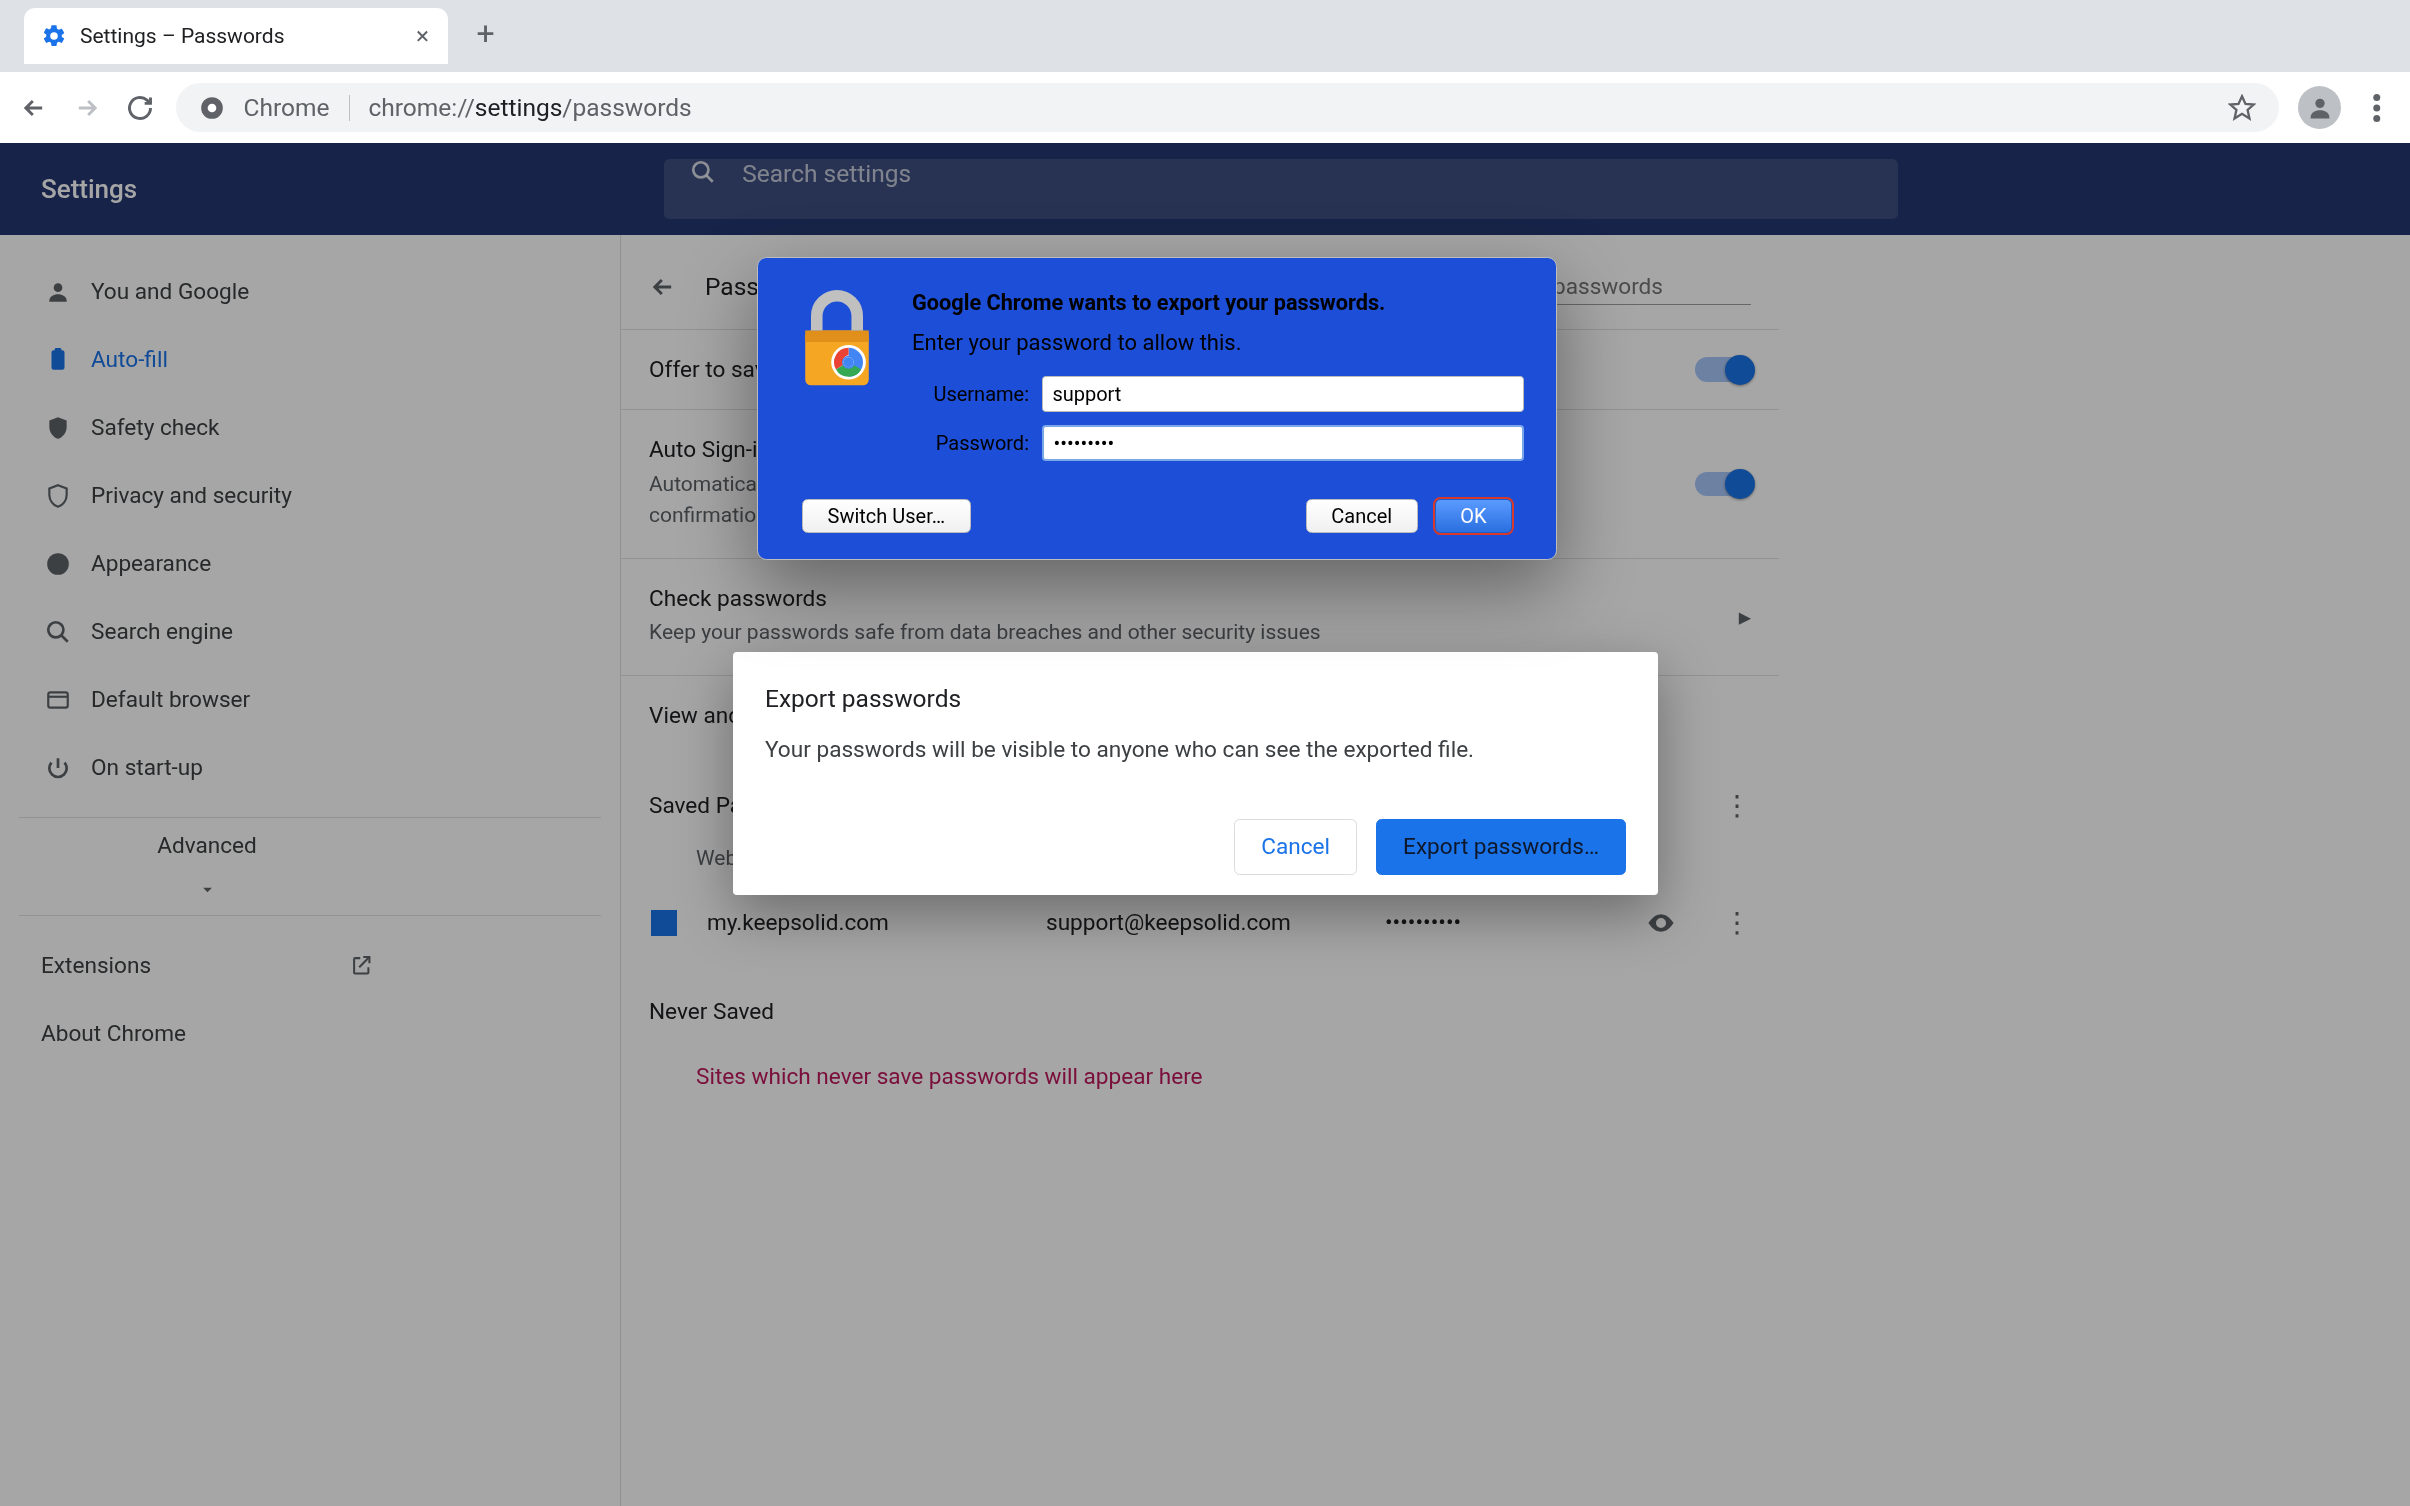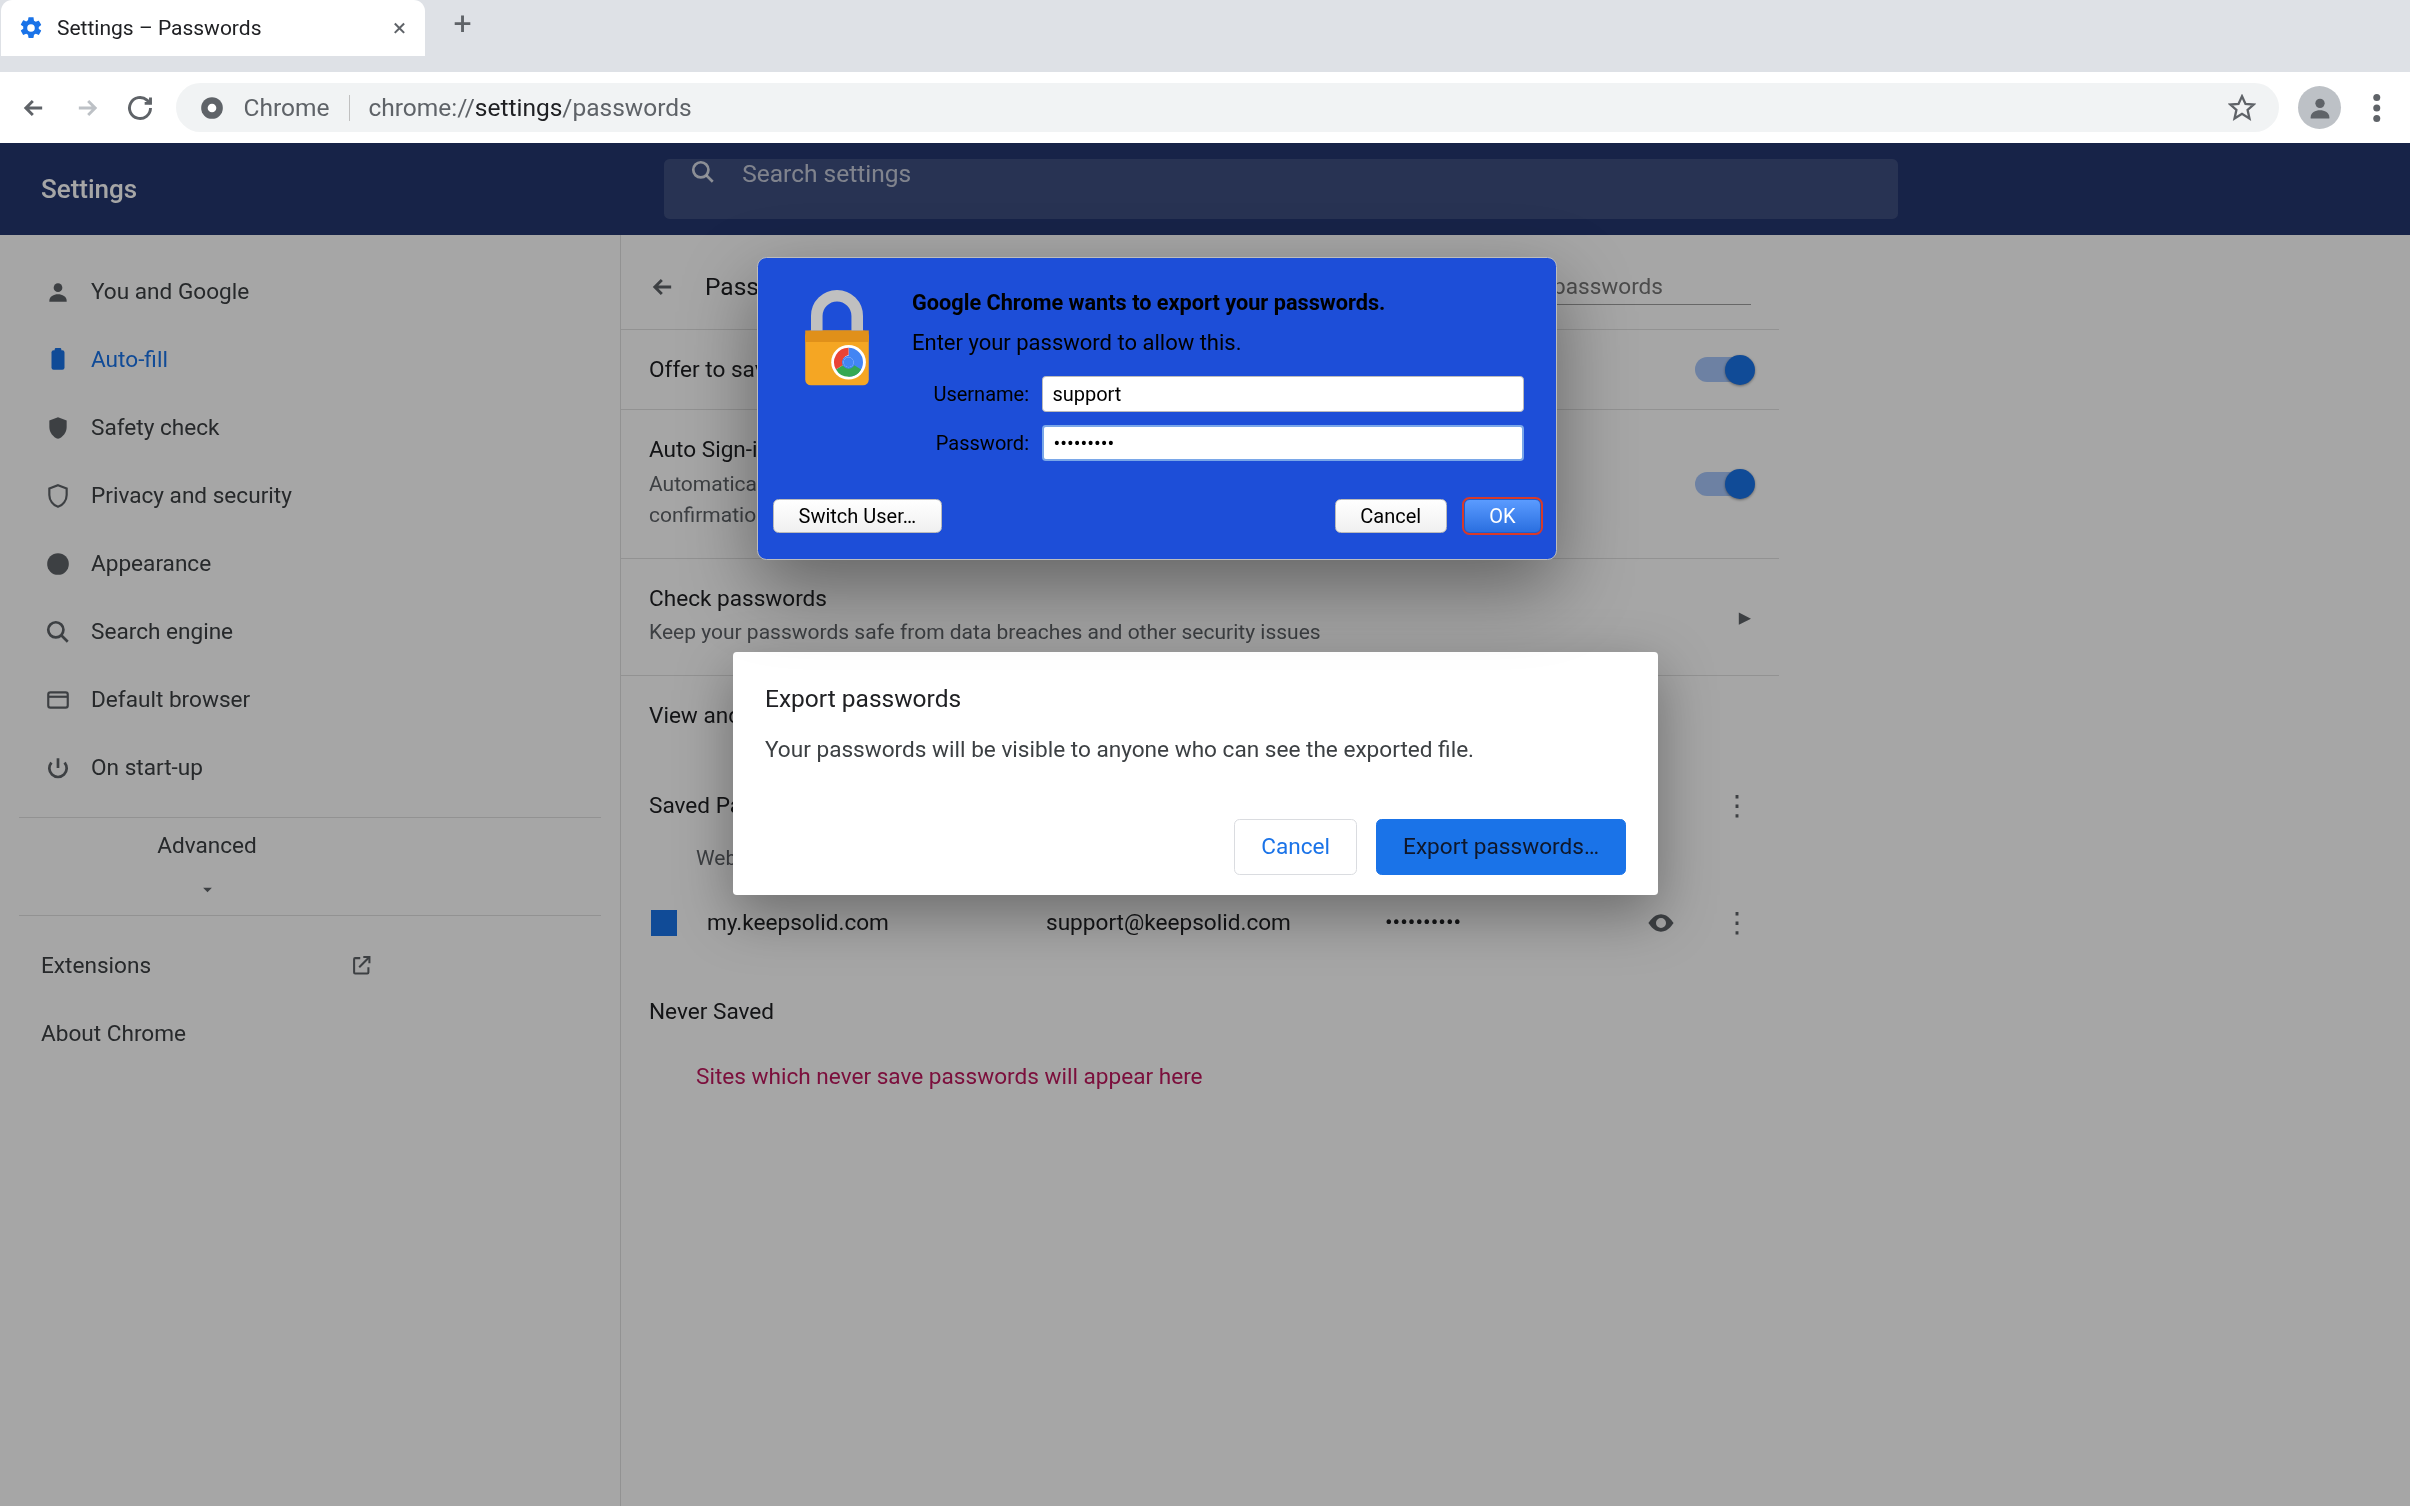--- a/index.html
+++ b/index.html
@@ -1,19 +1,19 @@
 <!DOCTYPE html>
 <html style="font-size:15px"><head>
 <meta charset="utf-8">
 <style>
 * { margin: 0; padding: 0; box-sizing: border-box; font-family: -apple-system, BlinkMacSystemFont, "Segoe UI", Roboto, Arial, sans-serif; }
 body { width: 2411px; height: 1507px; background: #dee1e6; overflow: hidden; position: relative; }
 
 
-.tab-strip { height: 72px; background: #dee1e6; display: flex; align-items: flex-start; padding-left: 1px; }
+.tab-strip { height: 72px; background: #dee1e6; display: flex; align-items: center; padding-left: 24px; }
 .tab { display: flex; align-items: center; background: #fff; height: 56px; border-radius: 11.3px 11.3px 0 0; padding: 0 19px 0 17px; width: 424px; gap: 13px; }
 .tab-favicon { width: 26px; height: 26px; }
 .tab-title { flex: 1; font-size: 21px; color: #202124; white-space: nowrap; overflow: hidden; text-overflow: ellipsis; }
 .tab-close { font-size: 24.5px; color: #5f6368; line-height: 1; cursor: pointer; }
 .new-tab { width: 45px; height: 45px; display: flex; align-items: center; justify-content: center; color: #5f6368; font-size: 32px; margin-left: 15px; margin-bottom: 5.6px; cursor: pointer; }
 
 .toolbar { height: 72px; background: #fff; display: flex; align-items: center; padding: 0 17px; gap: 19px; border-bottom: 0.9px solid #dadce0; }
 .nav-btn { width: 34px; height: 34px; display: flex; align-items: center; justify-content: center; color: #5f6368; cursor: pointer; }
 .nav-btn.disabled { color: #bdc1c6; }
 .omnibox { flex: 1; height: 49px; background: #f1f3f4; border-radius: 24.5px; display: flex; align-items: center; padding: 0 22.6px; gap: 19px; }
@@ -88,21 +88,21 @@
 
 .auth-dialog { position: absolute; left: 757px; top: 257px; width: 800px; background: #1d4ed8; border-radius: 9.4px; box-shadow: 0 28px 75px rgba(0,0,0,0.4); border: 0.9px solid #bdbdbd; }
 .auth-body { display: flex; padding: 32px 32px 7.5px; gap: 28px; }
 .auth-icon { width: 94px; flex-shrink: 0; }
 .auth-content { flex: 1; }
 .auth-title { font-size: 21.7px; font-weight: 700; color: #000; margin-bottom: 15px; }
 .auth-sub { font-size: 22px; color: #000; margin-bottom: 21px; }
 .auth-row { display: flex; align-items: center; margin-bottom: 13px; gap: 13px; }
 .auth-row label { width: 117px; text-align: right; font-size: 20px; color: #000; }
 .auth-row input { flex: 1; height: 36px; border: 0.9px solid #bbb; border-radius: 3.8px; padding: 0 9.4px; font-size: 20px; outline: none; background: #fff; }
-.auth-actions { display: flex; padding: 17px 15px 26px; gap: 17px; align-items: center; }
+.auth-actions { display: flex; padding: 17px 44px 26px; gap: 17px; align-items: center; }
 .os-btn { height: 34px; padding: 0 24.5px; border: 0.9px solid #bbb; border-radius: 5.6px; background: linear-gradient(#fff,#f0f0f0); font-size: 20px; cursor: pointer; }
 .os-btn.ok { background: linear-gradient(#5a9bff,#2a6fe0); color: #fff; border-color: #1a5fd0; outline: 2.8px solid #d73a2a; outline-offset: 0.9px; }
 .auth-actions .spacer { flex: 1; }
 
 
 .lock-svg { width: 94px; height: 104px; }
 
 svg { display: block; }
 </style>
 </head>

